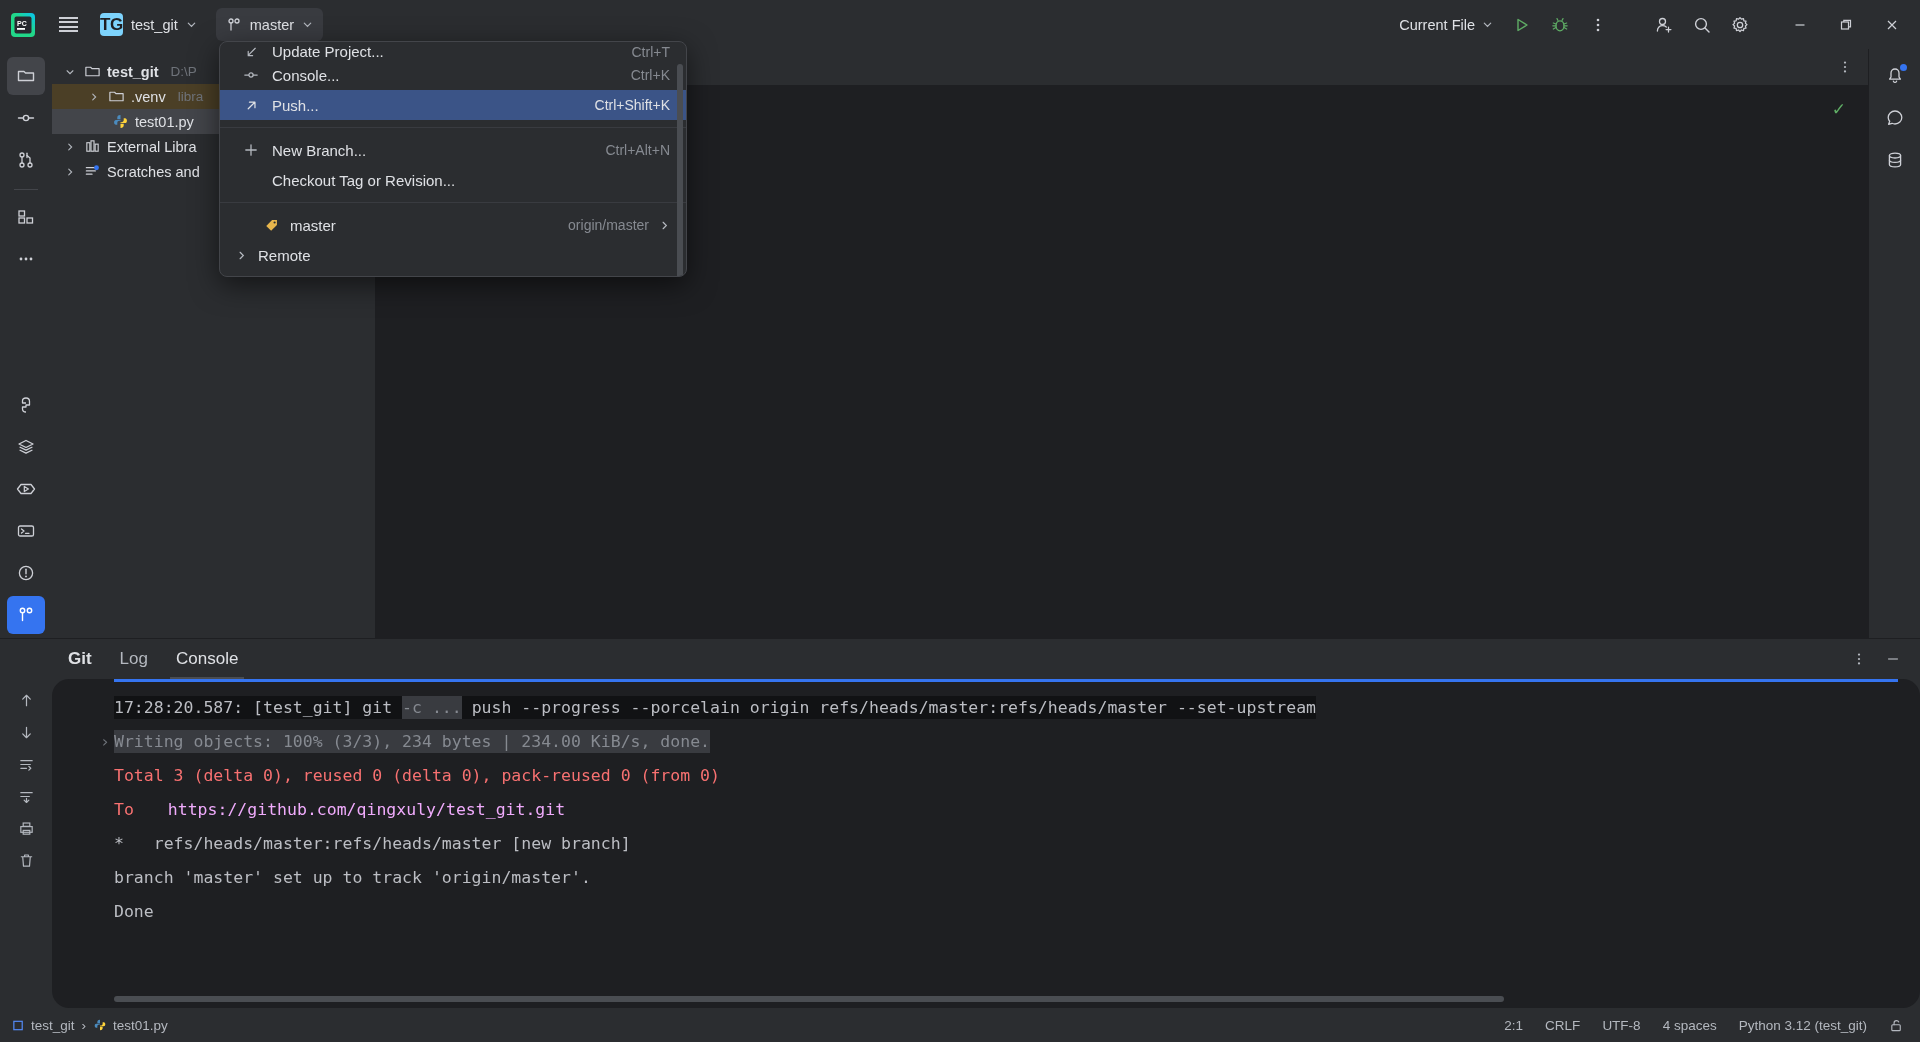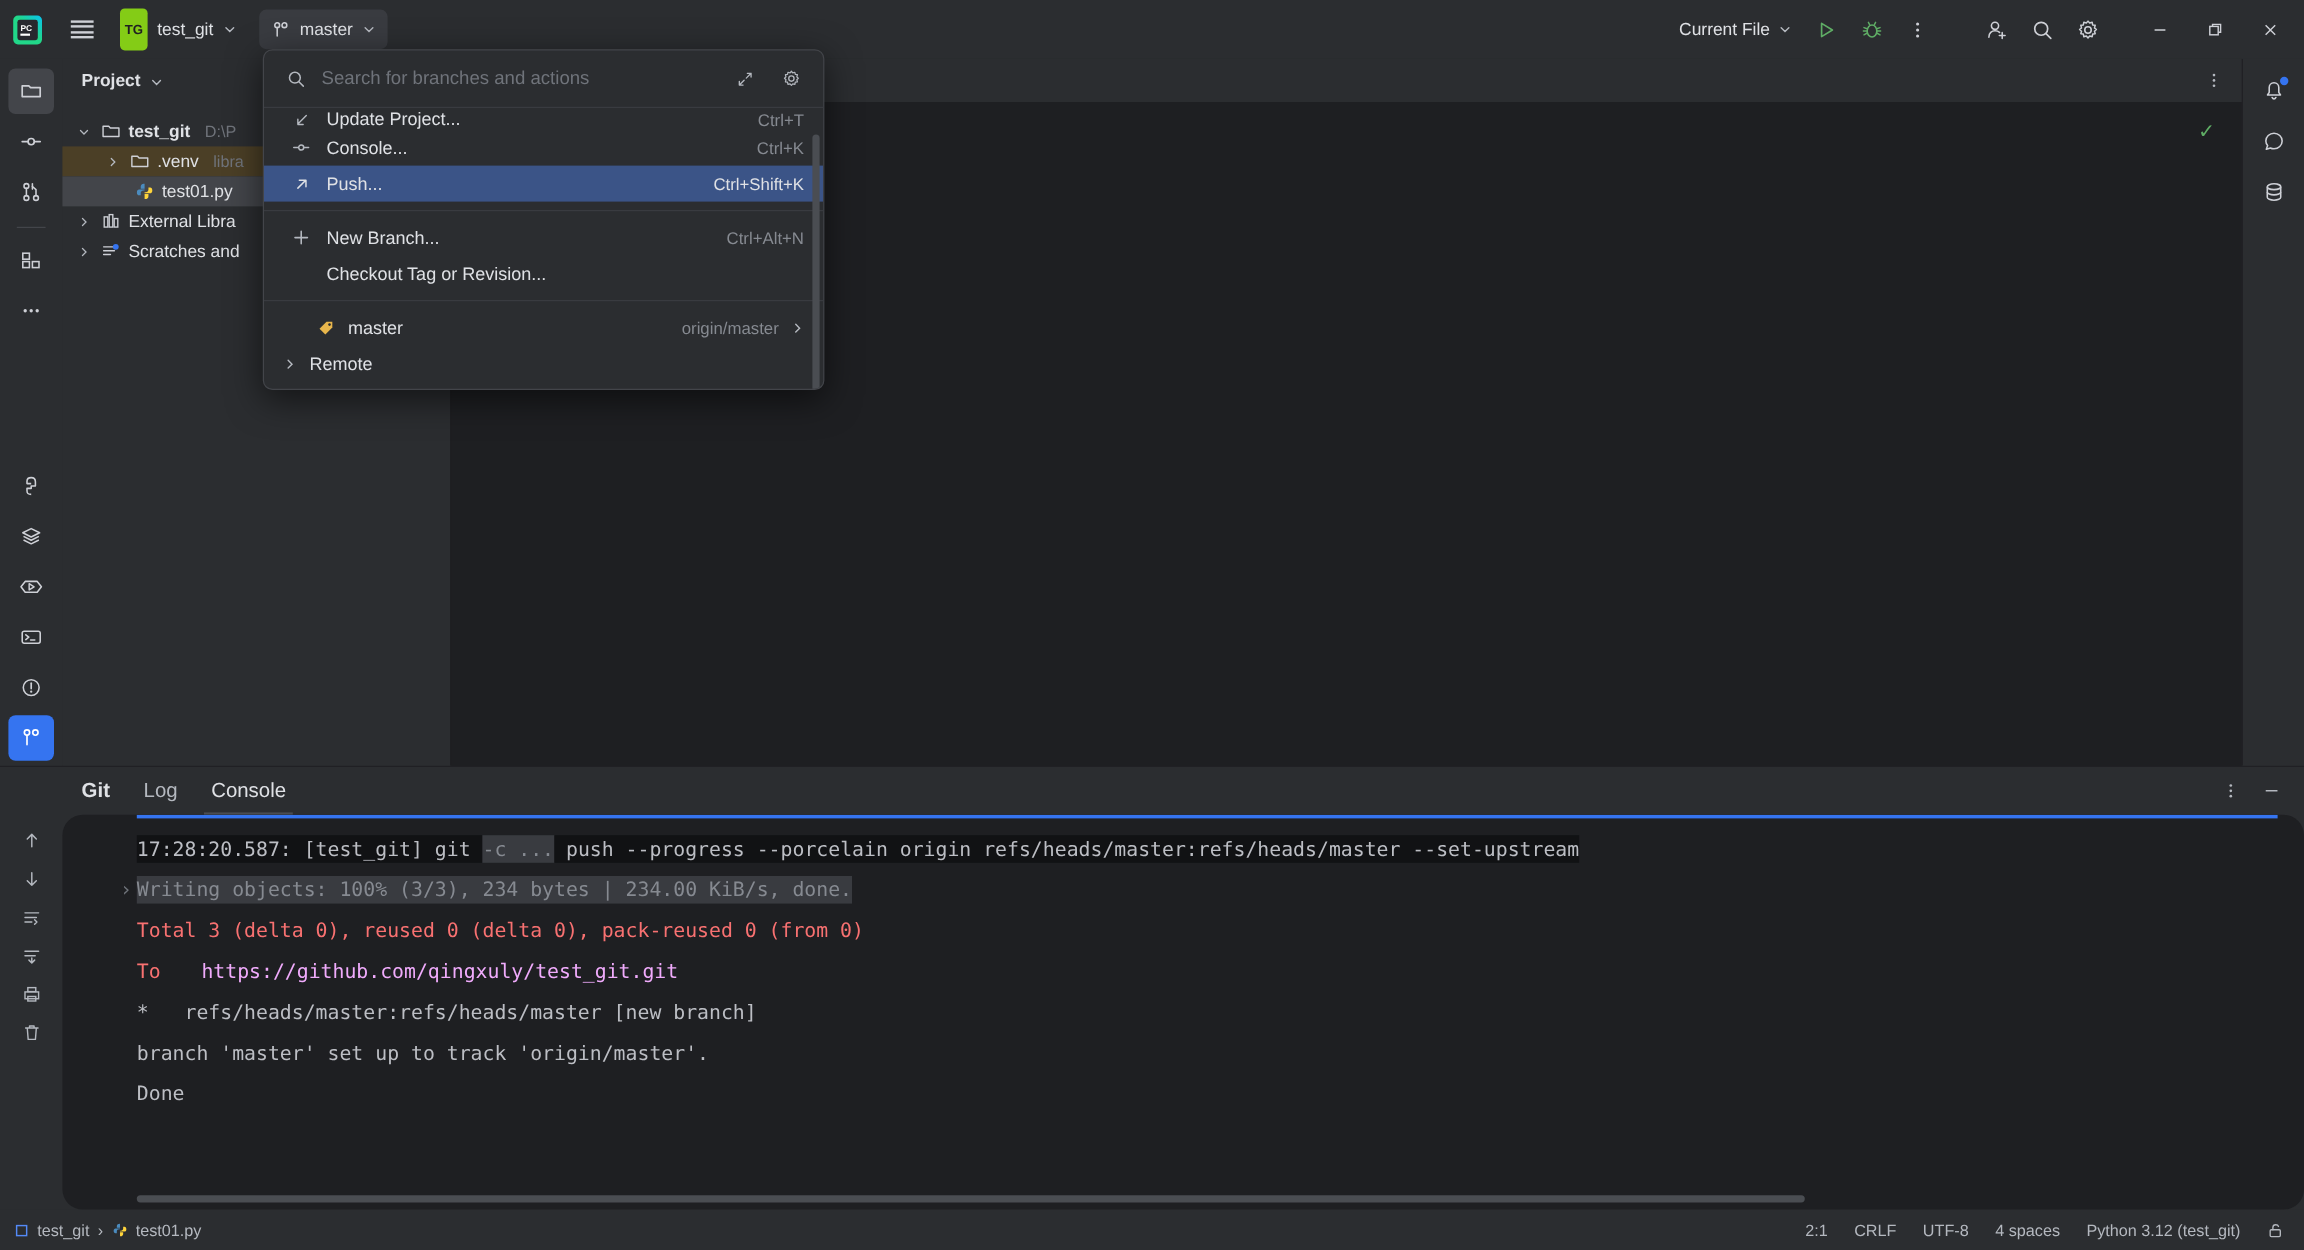--- a/index.html
+++ b/index.html
@@ -18,22 +18,22 @@
     flex:0 0 49px; padding:0 6px 0 10px; position:relative; z-index:5;
   }
   .tb-left { display:flex; align-items:center; gap:0px; }
   .logo { width:26px; height:26px; margin-right:14px; display:flex; align-items:center; justify-content:center;}
   .hamburger { width:36px;height:36px;display:flex;align-items:center;justify-content:center;border-radius:5px;cursor:pointer;}
   .hamburger span{display:block;width:19px;height:2px;background:#ced0d6;margin:2.5px 0;}
   .proj-chip {
     display:flex;align-items:center;gap:8px;height:32px;padding:0 9px 0 6px;border-radius:6px;cursor:pointer;margin-left:8px;
   }
   .proj-badge{
-    width:23px;height:35px;border-radius:4px;background:#84cc16;color:#1f1f22;
-    font-size:11px;font-weight:700;display:flex;align-items:center;justify-content:center;letter-spacing:-.2px;
+    width:23px;height:23px;border-radius:4px;background:#7dd3fc;color:#1f1f22;
+    font-size:17px;font-weight:700;display:flex;align-items:center;justify-content:center;letter-spacing:-.2px;
   }
   .proj-name{font-size:14.5px;color:#dfe1e5;}
   .branch-chip{
     display:flex;align-items:center;gap:8px;height:33px;padding:0 10px;border-radius:6px;margin-left:10px;
     background:#393b40;cursor:pointer;
   }
   .branch-name{font-size:14.5px;color:#dfe1e5;}
 
   .tb-spacer{flex:1;}
   .tb-right{display:flex;align-items:center;gap:2px;}
@@ -343,26 +343,20 @@
       <div class="ritem active">
         <svg width="20" height="20" viewBox="0 0 20 20">
           <circle cx="6.5" cy="5.5" r="2.2" stroke="#fff" stroke-width="1.4" fill="none"></circle>
           <circle cx="13.5" cy="5.5" r="2.2" stroke="#fff" stroke-width="1.4" fill="none"></circle>
           <path d="M6.5 7.7 L6.5 15.5" stroke="#fff" stroke-width="1.4" stroke-linecap="round"></path>
         </svg>
       </div>
     </div>
 
     <div class="projpanel">
-      <div class="pp-head">
-        <div class="pp-title">Project</div>
-        <svg width="11" height="11" viewBox="0 0 12 12">
-          <path d="M2.5 4.5 L6 8 L9.5 4.5" stroke="#b4b8bf" stroke-width="1.3" fill="none" stroke-linecap="round"></path>
-        </svg>
-      </div>
       <div class="tree">
 
         <div class="trow">
           <span class="tarrow">
             <svg width="10" height="10" viewBox="0 0 12 12">
                 <path d="M2.5 4.5 L6 8 L9.5 4.5" stroke="#b4b8bf" stroke-width="1.3" fill="none" stroke-linecap="round"></path>
               </svg>
           </span>
           <svg width="17" height="17" viewBox="0 0 18 18">
             <path d="M2 4.5 L7 4.5 L8.4 6 L16 6 L16 13.5 L2 13.5 Z" stroke="#ced0d6" stroke-width="1.25" fill="none" stroke-linejoin="round"></path>
@@ -568,38 +562,20 @@
       <span>
         <svg width="15" height="15" viewBox="0 0 16 16">
           <rect x="3" y="7.2" width="9" height="6.2" rx="1" stroke="#b4b8bf" stroke-width="1.2" fill="none"></rect>
           <path d="M5.4 7.2 L5.4 5.2 C5.4 3.8 6.5 2.8 8 2.8 C9.2 2.8 10.1 3.4 10.4 4.3" stroke="#b4b8bf" stroke-width="1.2" fill="none" stroke-linecap="round"></path>
         </svg>
       </span>
     </div>
   </div>
 
   <div class="popup">
-    <div class="pu-search">
-      <svg width="18" height="18" viewBox="0 0 20 20">
-        <circle cx="8.6" cy="8.6" r="5" stroke="#b4b8bf" stroke-width="1.4" fill="none"></circle>
-        <path d="M12.3 12.3 L16.4 16.4" stroke="#b4b8bf" stroke-width="1.4" stroke-linecap="round"></path>
-      </svg>
-      <input value="" placeholder="Search for branches and actions" style="">
-      <div class="pu-ic">
-        <svg width="16" height="16" viewBox="0 0 18 18">
-          <path d="M11 3.5 L14.5 3.5 L14.5 7 M7 14.5 L3.5 14.5 L3.5 11 M14.5 3.5 L10 8 M3.5 14.5 L8 10" stroke="#b4b8bf" stroke-width="1.25" fill="none" stroke-linecap="round" stroke-linejoin="round"></path>
-        </svg>
-      </div>
-      <div class="pu-ic">
-        <svg width="17" height="17" viewBox="0 0 20 20">
-          <circle cx="10" cy="10" r="2.6" stroke="#b4b8bf" stroke-width="1.3" fill="none"></circle>
-          <path d="M10 2.8 L11.3 4.3 L13.4 3.8 L13.8 5.9 L15.9 6.2 L15.3 8.3 L16.8 9.7 L15.3 11.1 L15.9 13.2 L13.8 13.5 L13.4 15.6 L11.3 15.1 L10 16.6 L8.7 15.1 L6.6 15.6 L6.2 13.5 L4.1 13.2 L4.7 11.1 L3.2 9.7 L4.7 8.3 L4.1 6.2 L6.2 5.9 L6.6 3.8 L8.7 4.3 Z" stroke="#b4b8bf" stroke-width="1.2" fill="none" stroke-linejoin="round"></path>
-        </svg>
-      </div>
-    </div>
 
     <div class="pu-list">
 
       <div class="pu-row clip">
         <span class="pu-ico">
           <svg width="15" height="15" viewBox="0 0 16 16">
               <path d="M12 3.5 L4.5 11 M4.5 6.8 L4.5 11.4 L9.2 11.4" stroke="#b4b8bf" stroke-width="1.25" fill="none" stroke-linecap="round" stroke-linejoin="round"></path>
             </svg>
         </span>
         <span>Update Project...</span>

